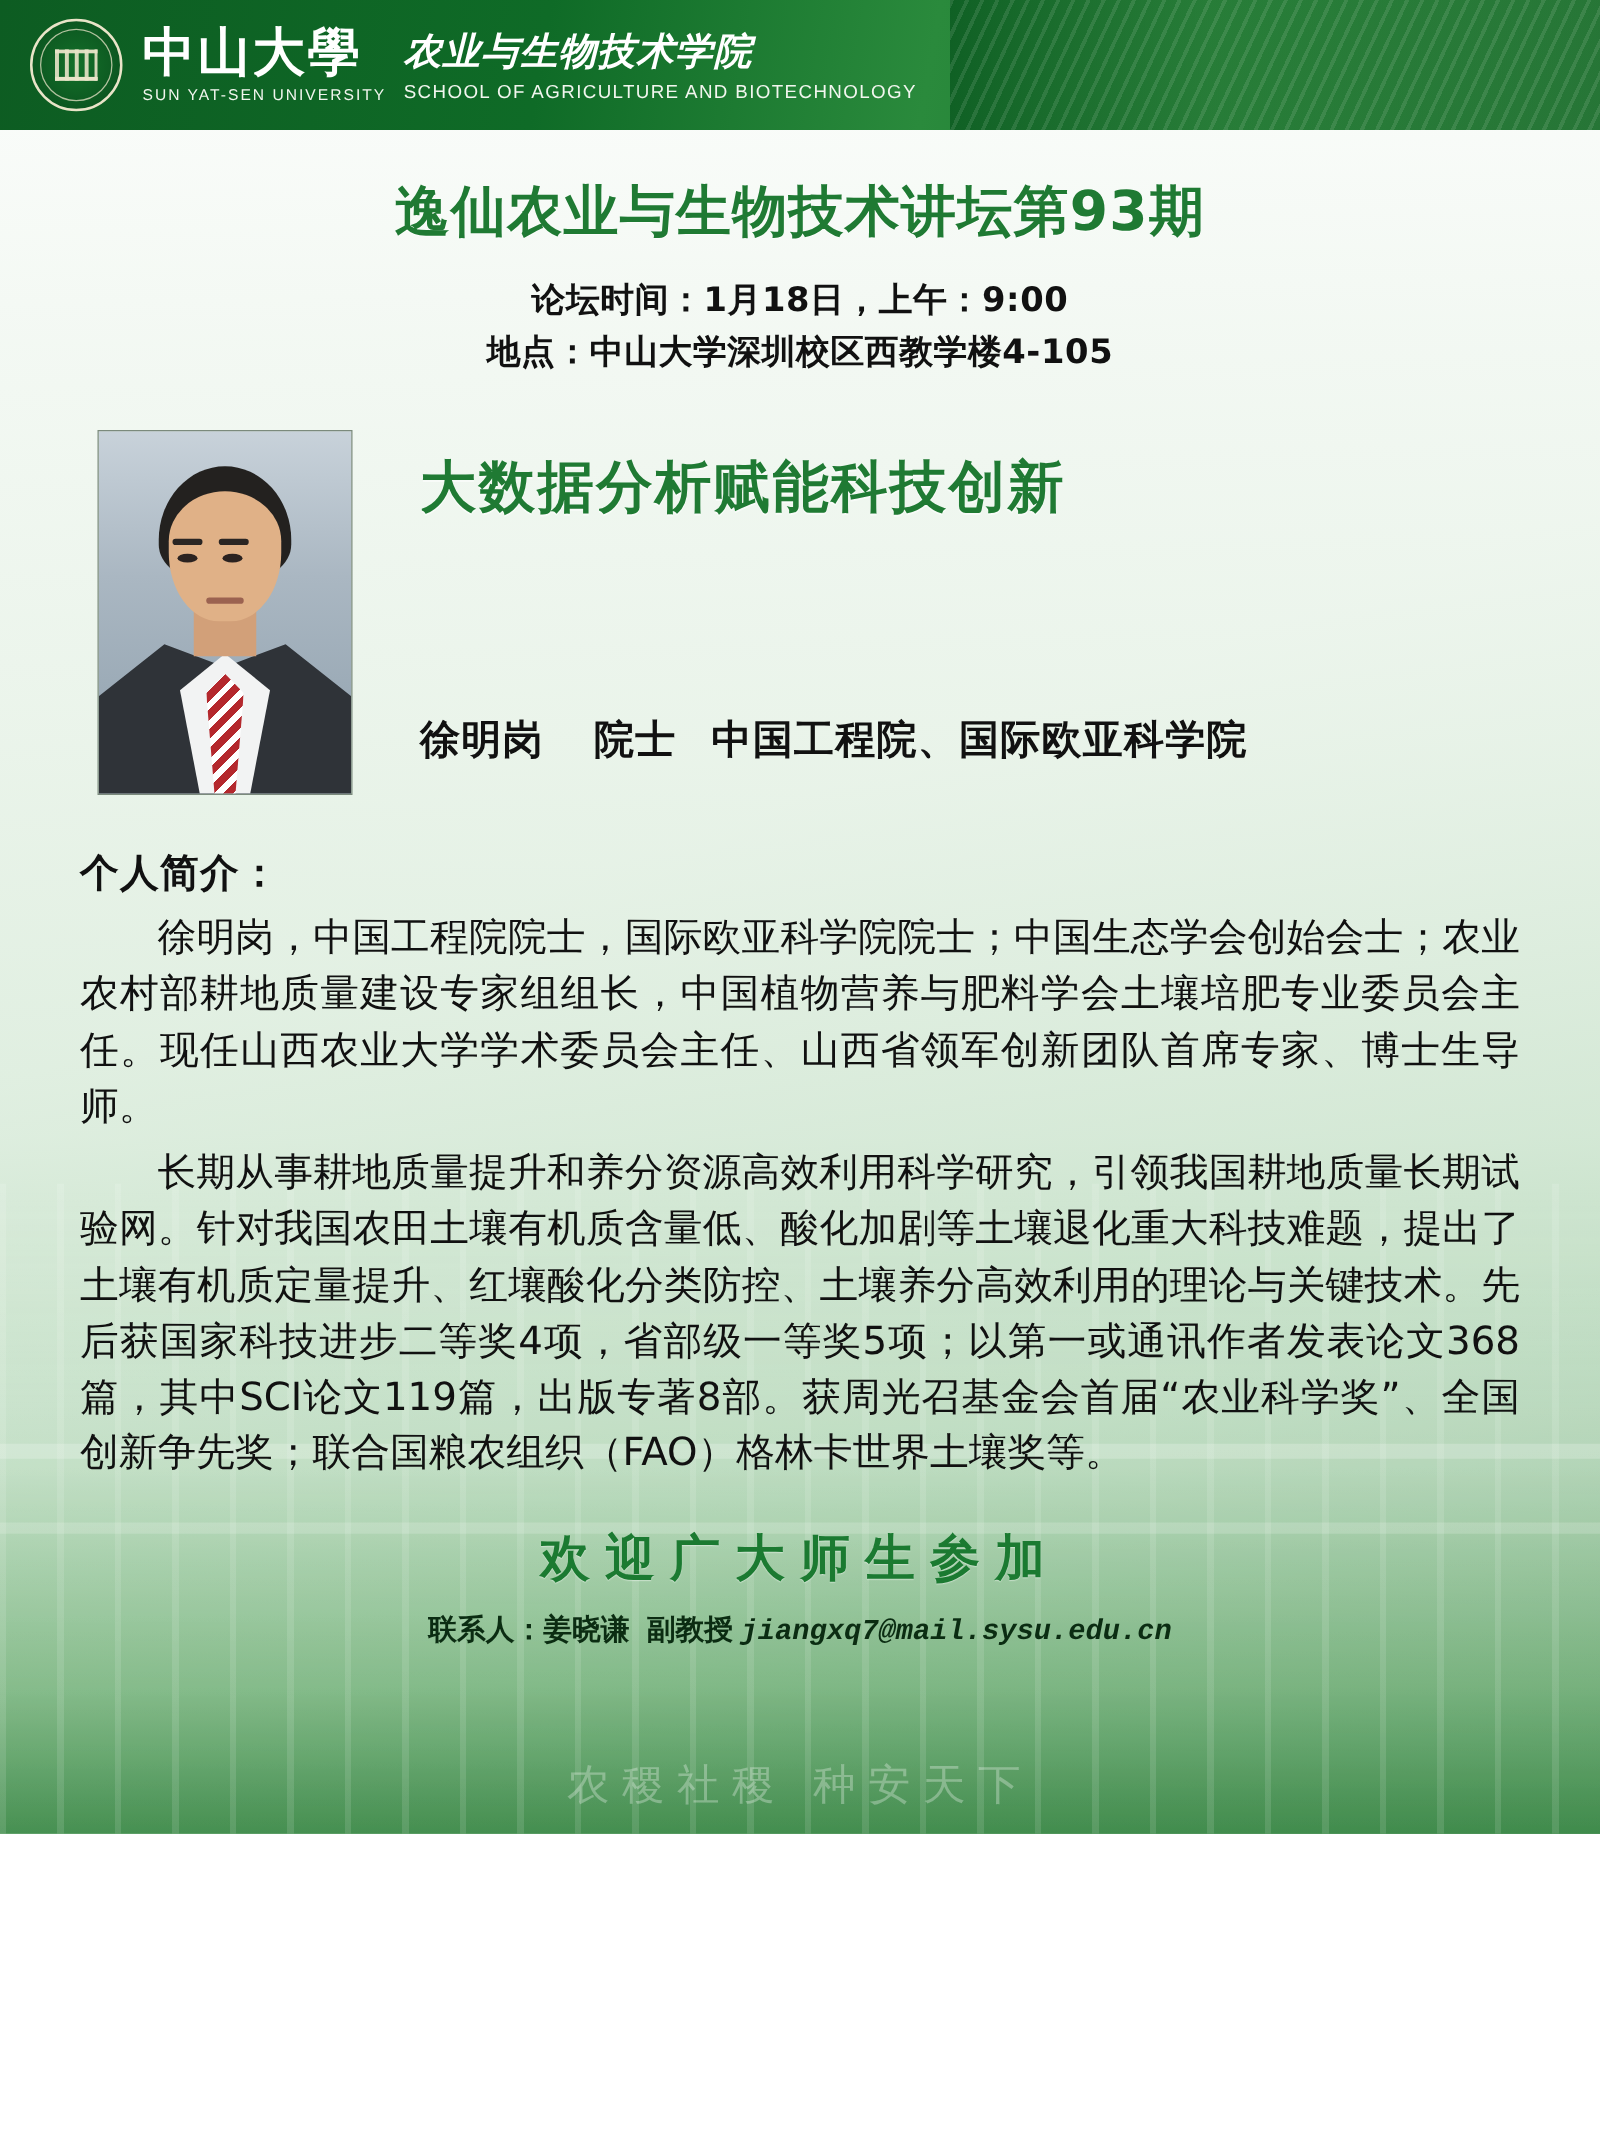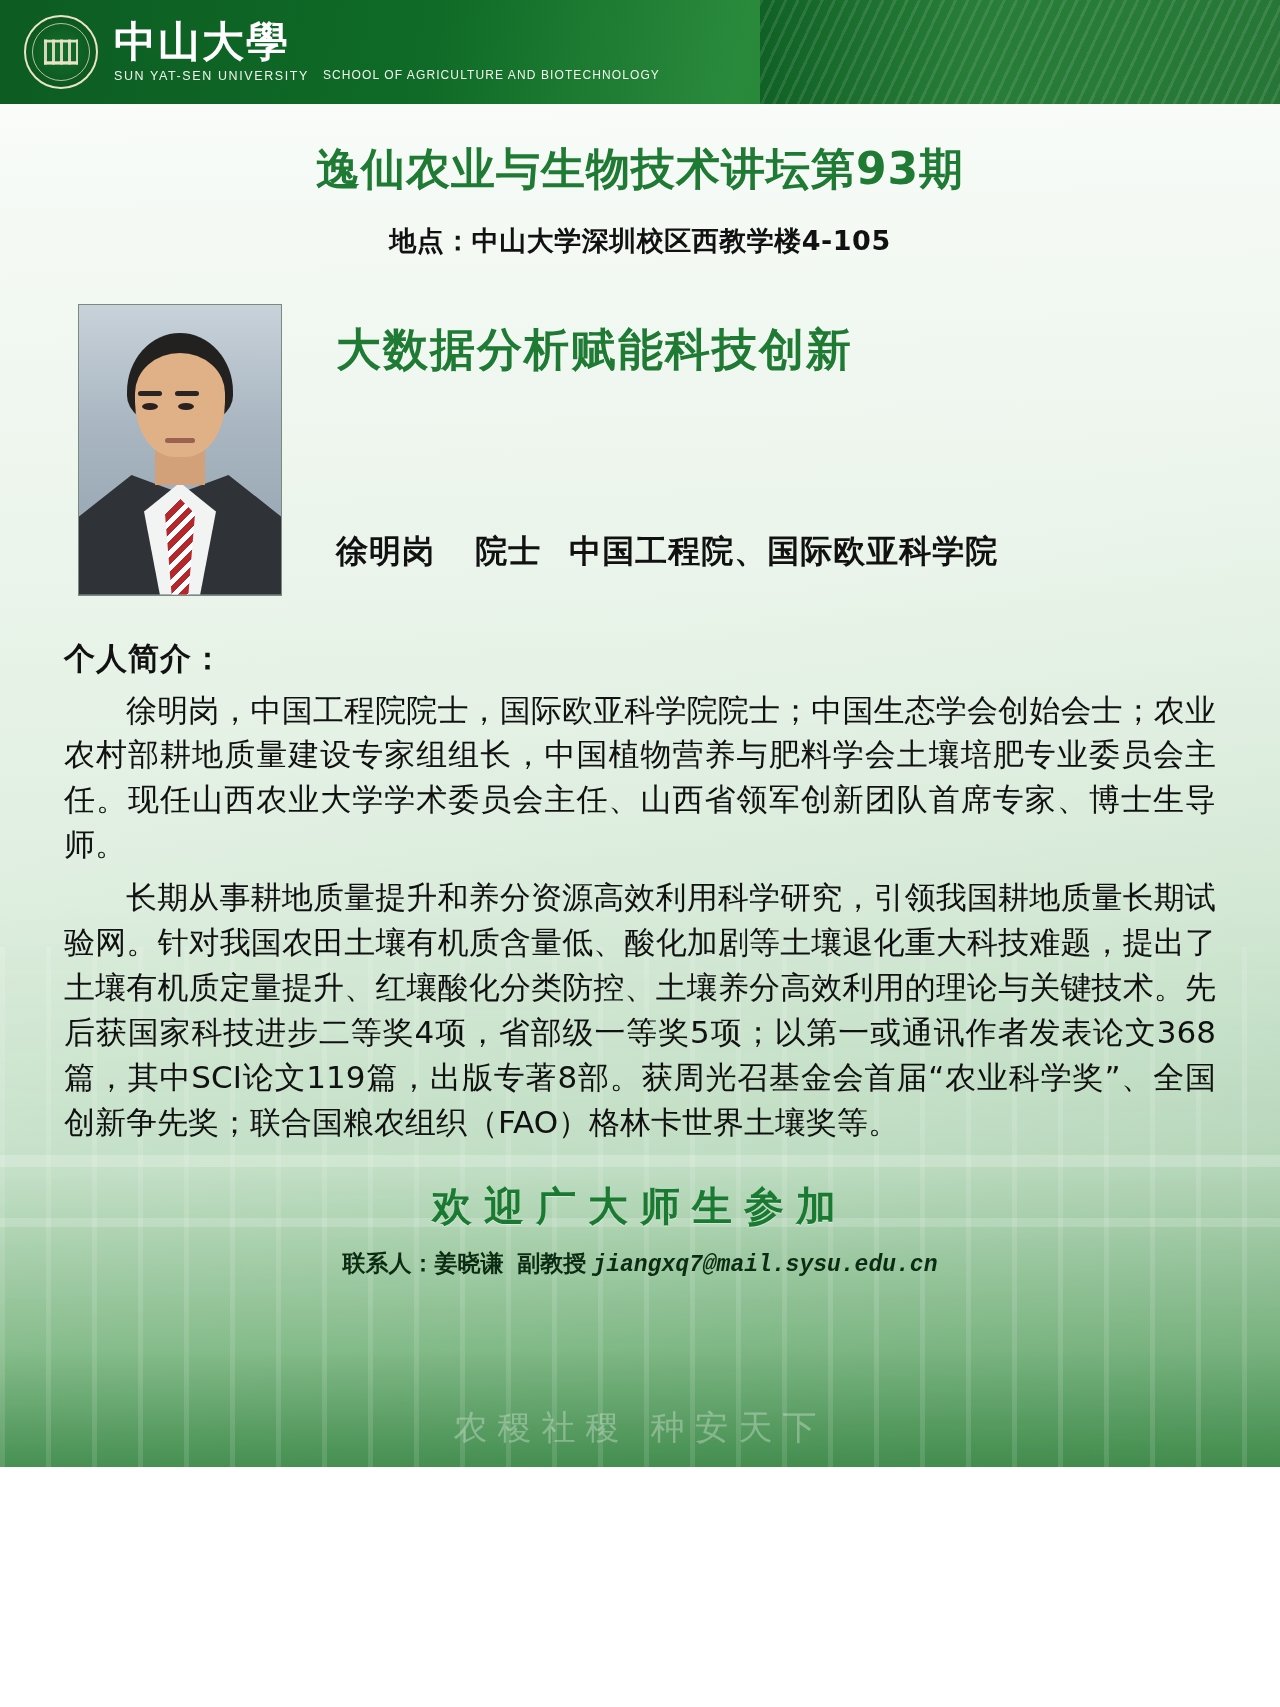--- a/index.html
+++ b/index.html
@@ -149,21 +149,21 @@
   .school-block { line-height: 1; padding-bottom: 2px;}
   .school-cn {
     font-family: "DejaVu Serif", "Liberation Serif", serif;
     font-size: 30px;
     font-weight: bold;
     font-style: italic;
     letter-spacing: 1px;
     color: #ffffff;
   }
   .school-en {
-    font-size: 12px;
+    font-size: 15px;
     letter-spacing: 1.1px;
     margin-top: 9px;
     color: #f2f6ef;
   }
 
   
   .content {
     position: relative;
     z-index: 3;
     padding: 0 42px;
@@ -357,30 +357,32 @@
   <div class="header">
     <div class="header-logo">
       <div class="crest"></div>
     </div>
     <div class="header-text">
       <div class="univ-block">
         <div class="univ-cn">中山大學</div>
         <div class="univ-en">SUN  YAT-SEN  UNIVERSITY</div>
       </div>
       <div class="school-block">
+        <div class="school-cn">农业与生物技术学院</div>
         <div class="school-en">SCHOOL OF AGRICULTURE AND BIOTECHNOLOGY</div>
       </div>
     </div>
   </div>
 
   <div class="content">
 
     <div class="forum-title">逸仙农业与生物技术讲坛第93期</div>
 
     <div class="meta">
+      <div class="meta-line">论坛时间：1月18日，上午：9:00</div>
       <div class="meta-line">地点：中山大学深圳校区西教学楼4-105</div>
     </div>
 
     <div class="speaker-row">
       <div class="portrait">
         <div class="suit"></div>
         <div class="shirt"></div>
         <div class="tie"></div>
         <div class="neck"></div>
         <div class="hair"></div>

